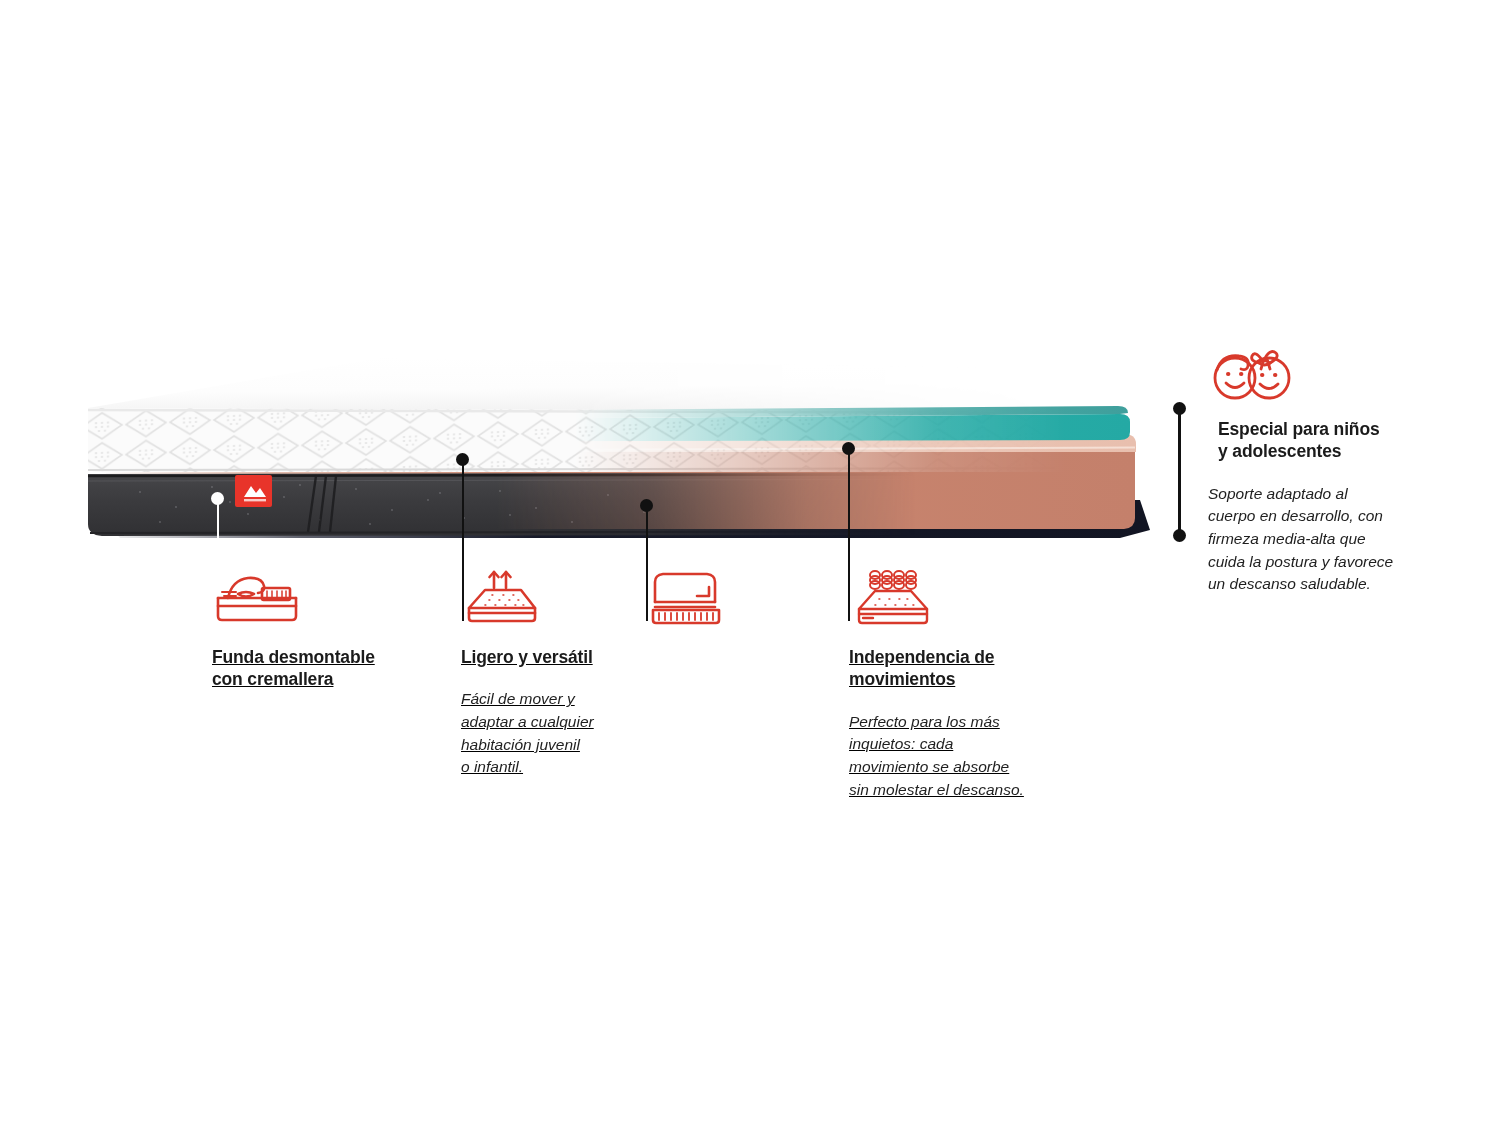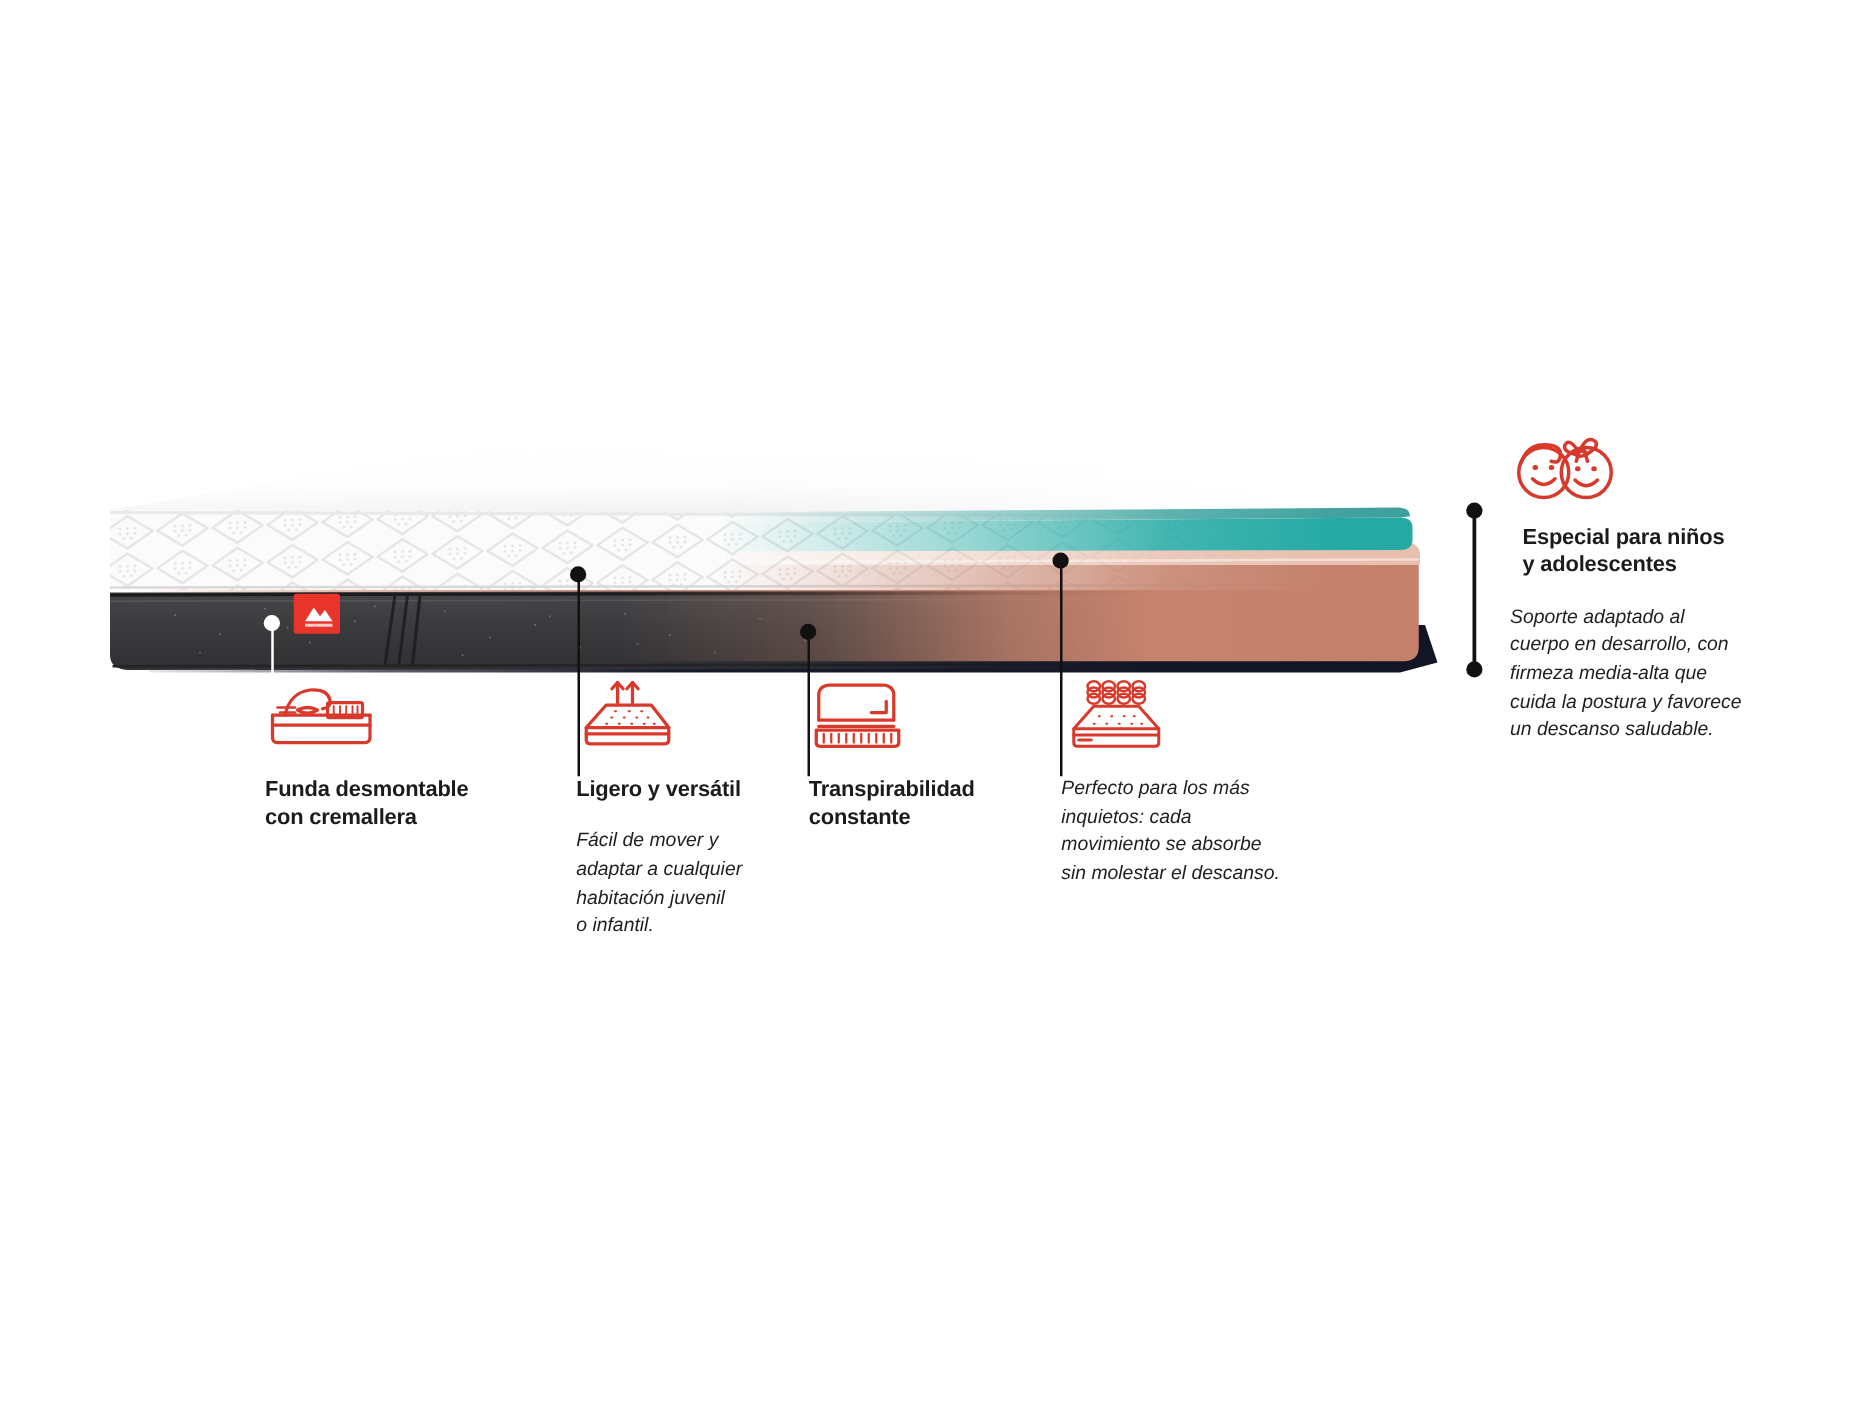--- a/index.html
+++ b/index.html
@@ -72,21 +72,22 @@
     height: 13px;
     border-radius: 50%;
     background: #111111;
   }
   #height-bracket .cap-top { top: 0; }
   #height-bracket .cap-bottom { bottom: 0; }
 
   
   .feature {
     position: absolute;
-    top: 542px;
+    top: 568px;
+    text-decoration: underline;
   }
   .feature-icon {
     height: 62px;
     margin-bottom: 16px;
   }
   .feature-icon svg { display: block; }
   .feature-title {
     font-size: 17.5px;
     font-weight: bold;
     line-height: 1.28;
@@ -421,22 +422,20 @@
           <path d="M30 45 L30 52"></path>
             <path d="M36 45 L36 52"></path>
             <path d="M42 45 L42 52"></path>
           <path d="M48 45 L48 52"></path>
             <path d="M54 45 L54 52"></path>
             <path d="M60 45 L60 52"></path>
             <path d="M66 45 L66 52"></path>
         </g>
       </svg>
     </div>
-    <h3 class="feature-title">Transpirabilidad
-constante</h3>
   </div>
 
   <div class="feature" id="feature-3">
     <div class="feature-icon">
       <svg width="86" height="60" viewBox="0 0 86 60" fill="none" stroke="#D8392B" stroke-width="2.4" stroke-linecap="round" stroke-linejoin="round">
 
         <g stroke-width="2">
           <ellipse cx="26" cy="7" rx="5" ry="4"></ellipse>
             <ellipse cx="26" cy="12" rx="5" ry="4"></ellipse>
             <ellipse cx="26" cy="17" rx="5" ry="4"></ellipse>
@@ -463,20 +462,22 @@
             <path d="M46 37 L46.8 37"></path>
             <path d="M56 37 L56.8 37"></path>
             <path d="M64 37 L64.8 37"></path>
         </g>
 
         <path d="M10 41 L10 52 Q10 55 13 55 L75 55 Q78 55 78 52 L78 41"></path>
         <path d="M10 46 L78 46"></path>
         <path d="M14 50 L24 50"></path>
       </svg>
     </div>
+    <h3 class="feature-title">Independencia de
+movimientos</h3>
     <p class="feature-body">Perfecto para los más
 inquietos: cada
 movimiento se absorbe
 sin molestar el descanso.</p>
   </div>
 
   <div id="callout-kids">
     <div class="callout-icon">
       <svg width="92" height="54" viewBox="0 0 92 54" fill="none" stroke="#D8392B" stroke-width="2.8" stroke-linecap="round" stroke-linejoin="round">
 

